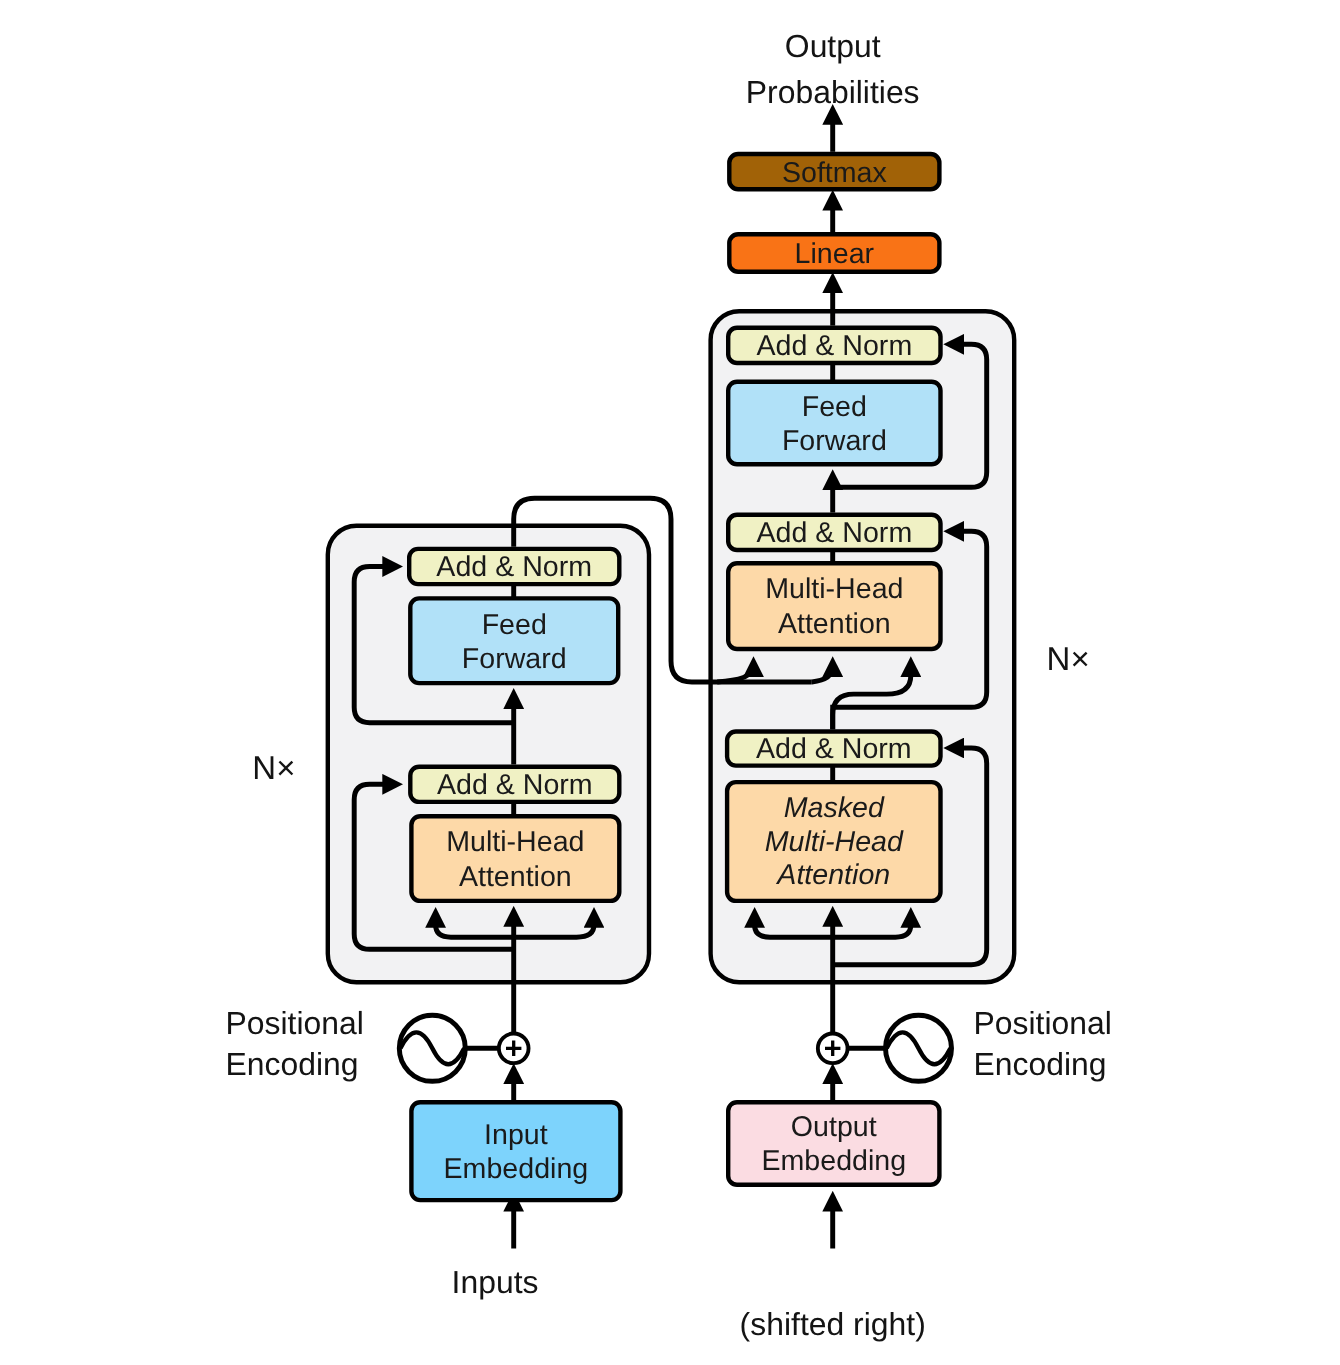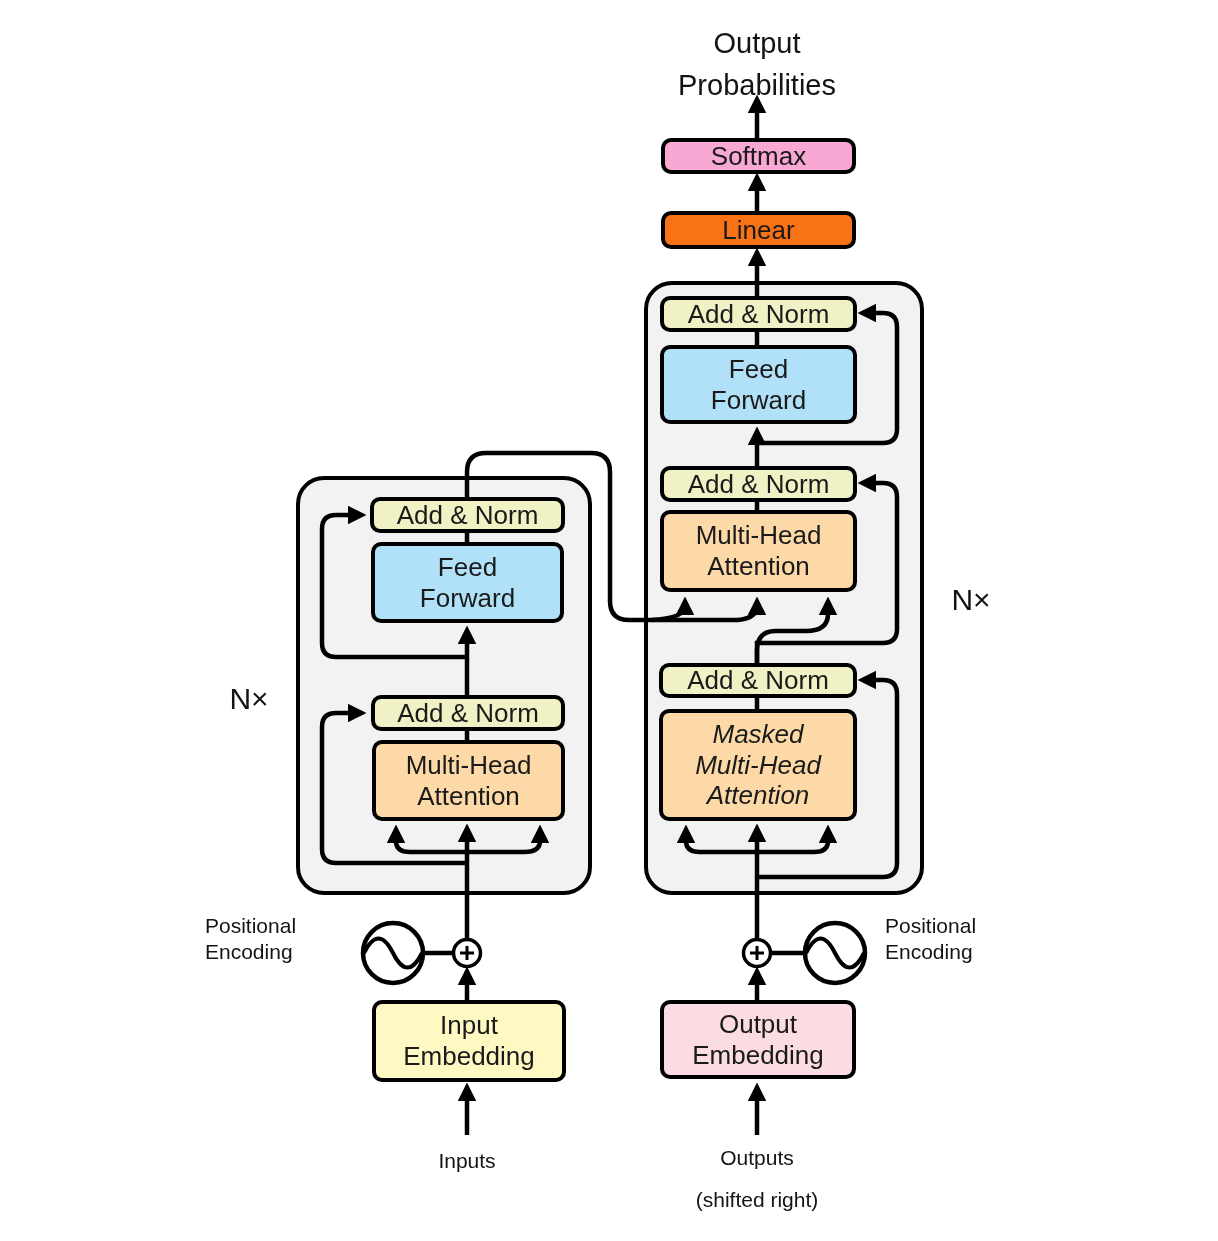--- a/index.html
+++ b/index.html
@@ -9,21 +9,21 @@
   }
   #wires{position:absolute;left:0;top:0;z-index:1;}
   .box{
     position:absolute;z-index:2;box-sizing:border-box;
     border:4px solid #000;border-radius:10px;
     display:flex;align-items:center;justify-content:center;
     text-align:center;font-size:26px;line-height:1.18;color:#1a1a1a;
     white-space:pre-line;
   }
   .lbl{
-    position:absolute;z-index:2;font-size:21px;line-height:1.26;color:#141414;
+    position:absolute;z-index:2;font-size:29px;line-height:1.26;color:#141414;
     white-space:pre-line;
   }
   .lbl.center{text-align:center;}
   .nx{position:absolute;z-index:2;font-size:30px;color:#141414;}
 </style>
 </head>
 <body>
 
 <div id="stage">
 
@@ -86,21 +86,21 @@
     </g>
     <g>
       <circle cx="757" cy="953" r="13.5" fill="#fff" stroke="#000" stroke-width="3.5"></circle>
       <path d="M 757 946 V 960 M 750 953 H 764" fill="none" stroke="#000" stroke-width="3"></path>
     </g>
   </svg>
 
   <div class="lbl center" style="left:607px;top:22px;width:300px;font-size:29px;line-height:1.45;">Output
 Probabilities</div>
 
-  <div class="box" style="left: 661px; top: 138px; width: 195px; height: 36px; background-color: #f9a8d4;">Softmax</div>
+  <div class="box" style="left: 661px; top: 138px; width: 195px; height: 36px; background-color: #a16207;">Softmax</div>
 
   <div class="box" style="left: 661px; top: 211px; width: 195px; height: 38px; background-color: #f97316;">Linear</div>
 
   <div class="box" style="left: 660px; top: 296px; width: 197px; height: 36px; background-color: rgb(240, 241, 196);">Add &amp; Norm</div>
 
   <div class="box" style="left: 660px; top: 345px; width: 197px; height: 79px; background-color: rgb(177, 225, 248);">Feed
 Forward</div>
 
   <div class="box" style="left: 660px; top: 466px; width: 197px; height: 36px; background-color: rgb(240, 241, 196);">Add &amp; Norm</div>
 
@@ -124,22 +124,21 @@
 Attention</div>
 
   <div class="nx" style="left:218px;top:682px;width:62px;text-align:center;">N×</div>
   <div class="nx" style="left:940px;top:583px;width:62px;text-align:center;">N×</div>
 
   <div class="lbl" style="left:205px;top:913px;width:170px;">Positional
 Encoding</div>
   <div class="lbl" style="left:885px;top:913px;width:170px;">Positional
 Encoding</div>
 
-  <div class="box" style="left: 372px; top: 1000px; width: 194px; height: 82px; background-color: #fef9c3;">Input
+  <div class="box" style="left: 372px; top: 1000px; width: 194px; height: 93px; background-color: #7dd3fc;">Input
 Embedding</div>
   <div class="box" style="left: 660px; top: 1000px; width: 196px; height: 79px; background-color: rgb(251, 220, 226);">Output
 Embedding</div>
 
-  <div class="lbl center" style="left:367px;top:1148px;width:200px;">Inputs</div>
-  <div class="lbl center" style="left:657px;top:1145px;width:200px;">Outputs</div>
+  <div class="lbl center" style="left:350px;top:1148px;width:200px;">Inputs</div>
   <div class="lbl center" style="left:632px;top:1187px;width:250px;">(shifted right)</div>
 
 </div>
 
 </body></html>

